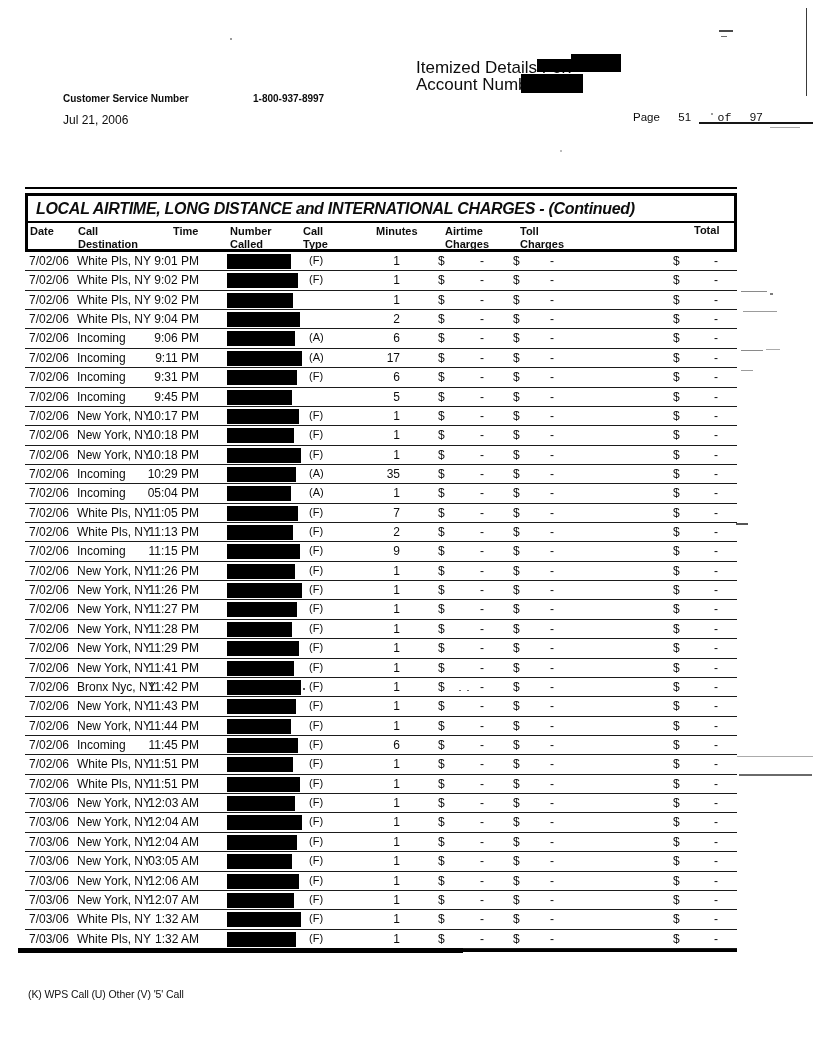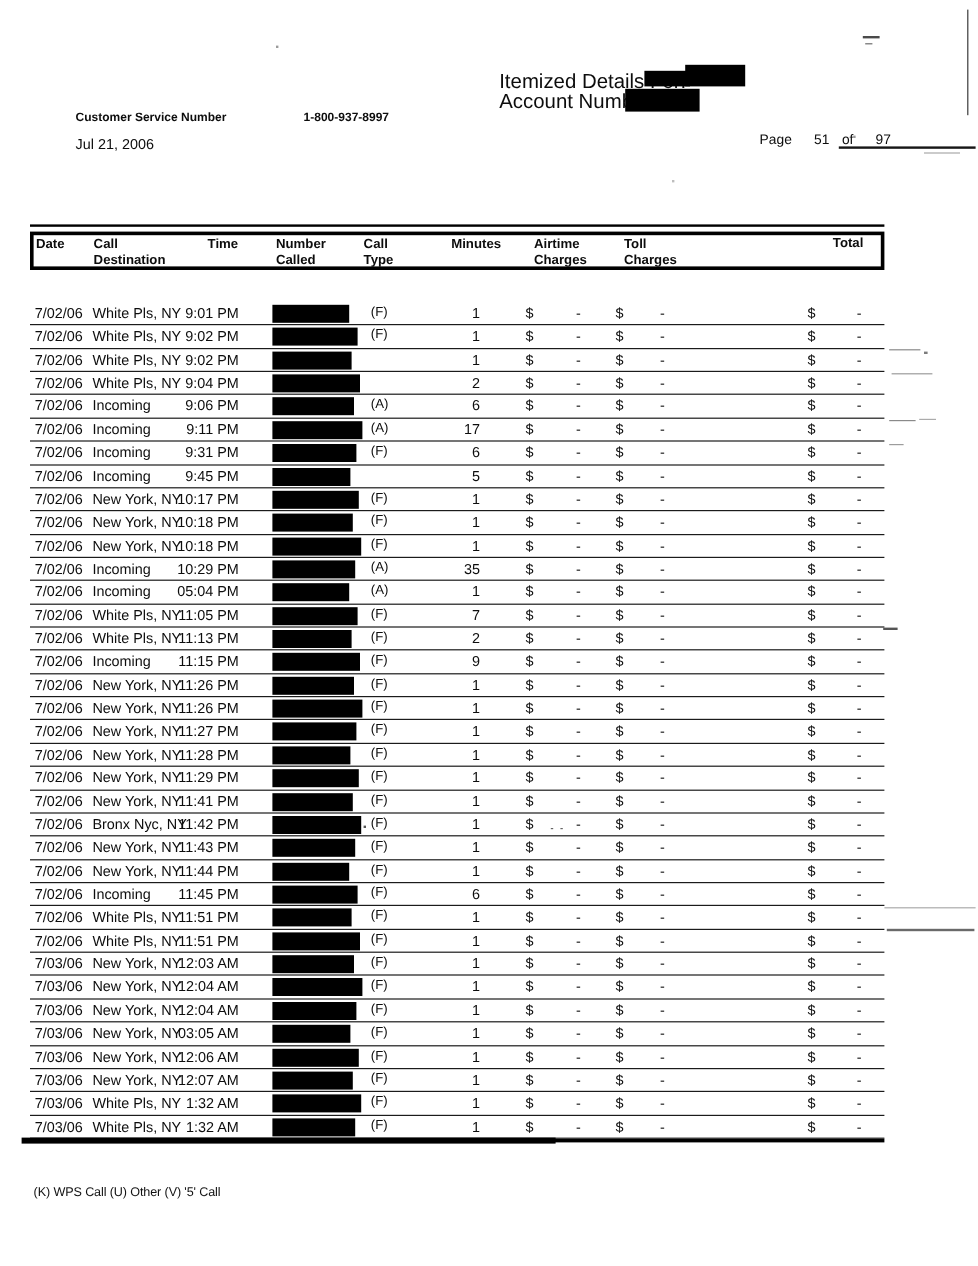--- a/index.html
+++ b/index.html
@@ -53,25 +53,26 @@
   <div class="redact" style="left:571px; top:54px; width:50px; height:18px;"></div>
   <div class="redact" style="left:521px; top:74px; width:62px; height:19px;"></div>
 
   <div class="abs csn-label" style="left:63px; top:93px;">Customer Service Number</div>
   <div class="abs csn-number" style="left:253px; top:93px;">1-800-937-8997</div>
   <div class="abs stmt-date" style="left:63px; top:113px;">Jul 21, 2006</div>
 
   <div class="abs pageline" style="left:633px; top:107px;">
     <span>Page</span>
     <span style="margin-left:14px;">51</span>
-    <span style="margin-left:6px;">of</span>
+    <span style="margin-left:22px;font-family:Liberation Mono, monospace;">of</span>
     <span style="margin-left:14px;">97</span>
   </div>
 
   <div class="tablebox">
+    <div class="titlerow">LOCAL AIRTIME, LONG DISTANCE and INTERNATIONAL CHARGES  - (Continued)</div>
     <div class="headrow">
       <div class="hcell h-date">
           <div>Date</div>
           <div></div>
         </div>
       <div class="hcell h-dest">
           <div>Call</div>
           <div>Destination</div>
         </div>
       <div class="hcell h-time">

